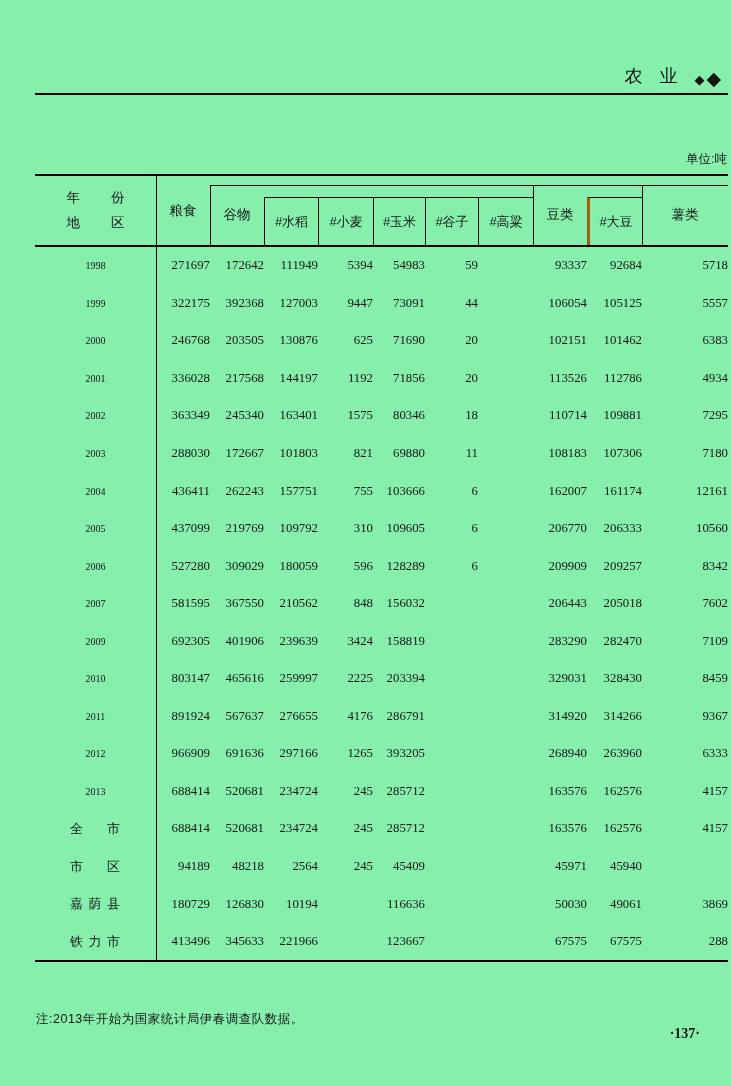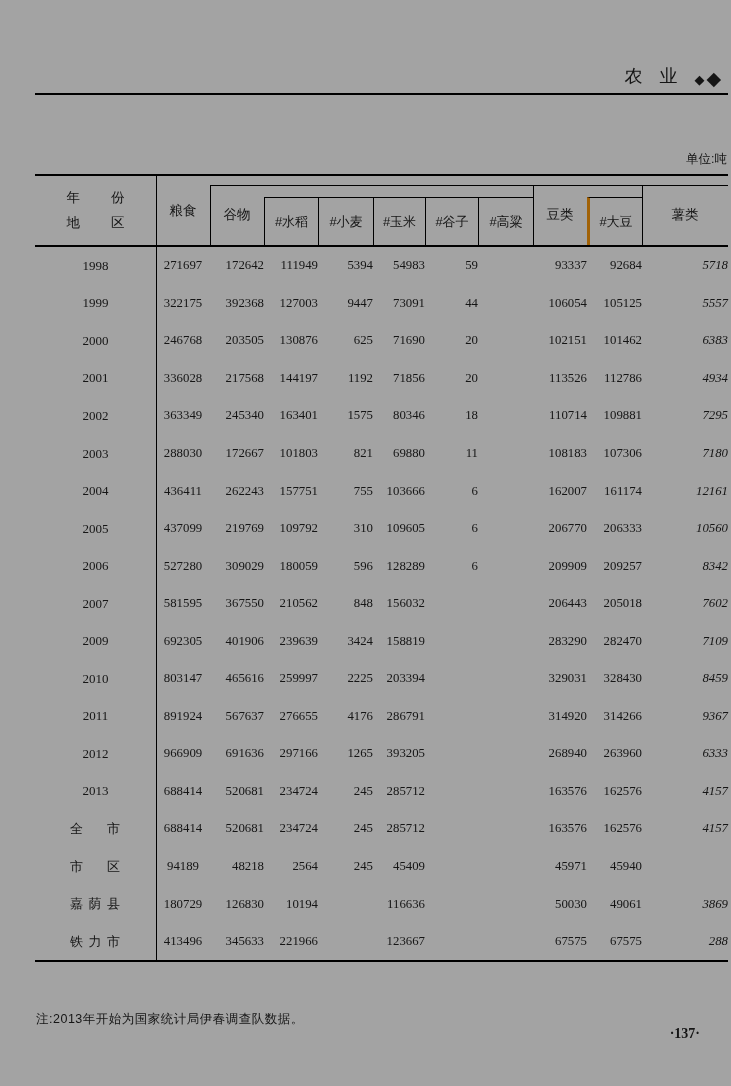--- a/index.html
+++ b/index.html
@@ -1,18 +1,18 @@
 <!DOCTYPE html>
 <html><head>
 <meta charset="utf-8">
 <style>
   html,body{margin:0;padding:0;background:#e8e8e4;}
   .sheet{
     position:relative;width:731px;height:1086px;margin:0 auto;
-    background:#a3a3a3;color:#151515;overflow:hidden;
+    background:#86efac;color:#151515;overflow:hidden;
     font-family:"Liberation Sans","DejaVu Sans",sans-serif;
   }
   
   .corner{position:absolute;top:64px;right:10px;display:flex;align-items:flex-end;}
   .corner .sec{font-size:18px;letter-spacing:17px;font-weight:500;}
   .corner .dm{font-family:"DejaVu Sans",sans-serif;line-height:1;}
   .dm.small{font-size:13px;margin:0 2px 2px 0;}
   .dm.big{font-size:19px;margin-bottom:0;}
   .toprule{position:absolute;left:35px;width:693px;top:93px;height:2px;background:#000;}
   
@@ -40,28 +40,28 @@
   .sc1{width:54px;} .sc2{width:55px;} .sc3{width:52px;} .sc4{width:53px;} .sc5{width:55px;}
   .h-beans{left:498px;top:9px;width:54px;bottom:0;}
   .soy-box{left:552px;top:21px;width:55px;bottom:0;border-top:1px solid #000;
     border-left:3px solid #a16207;box-sizing:border-box;font-size:13px;}
   .h-tuber{left:607px;top:9px;width:86px;bottom:0;}
   
   table.grid{width:693px;border-collapse:collapse;table-layout:fixed;}
   table.grid tr{height:37.55px;}
   table.grid td{vertical-align:middle;padding:0;overflow:visible;}
   td.stub{text-align:center;font-size:13px;}
-  td.stub .yr{font-family:"Liberation Serif","DejaVu Serif",serif;font-size:13px;}
+  td.stub .yr{font-family:"Liberation Serif","DejaVu Serif",serif;font-size:10px;}
   td.stub .spread{width:50px;margin-left:35px;}
   .spread{display:flex;justify-content:space-between;}
   td.num{text-align:right;font-family:"Liberation Serif","DejaVu Serif",serif;font-size:12.8px;}
-  td.c1{padding-right:2px;text-align:center;} td.c2{padding-right:0;} td.c3{padding-right:0;}
+  td.c1{padding-right:2px;} td.c2{padding-right:0;} td.c3{padding-right:0;}
   td.c4{padding-right:1px;} td.c5{padding-right:0;} td.c6{padding-right:13px;}
   td.c7{padding-right:0;} td.c8{padding-right:0;} td.c9{padding-right:2px;}
-  td.c10{padding-right:18px;font-style:italic;}
+  td.c10{padding-right:18px;}
   
   .note{position:absolute;left:36px;top:1011px;font-size:12.5px;letter-spacing:0.5px;}
   .pagenum{position:absolute;right:31px;top:1026px;font-size:14px;font-weight:700;
     font-family:"Liberation Serif","DejaVu Serif",serif;}
 </style>
 </head>
 <body>
 
 <div class="sheet">
 

